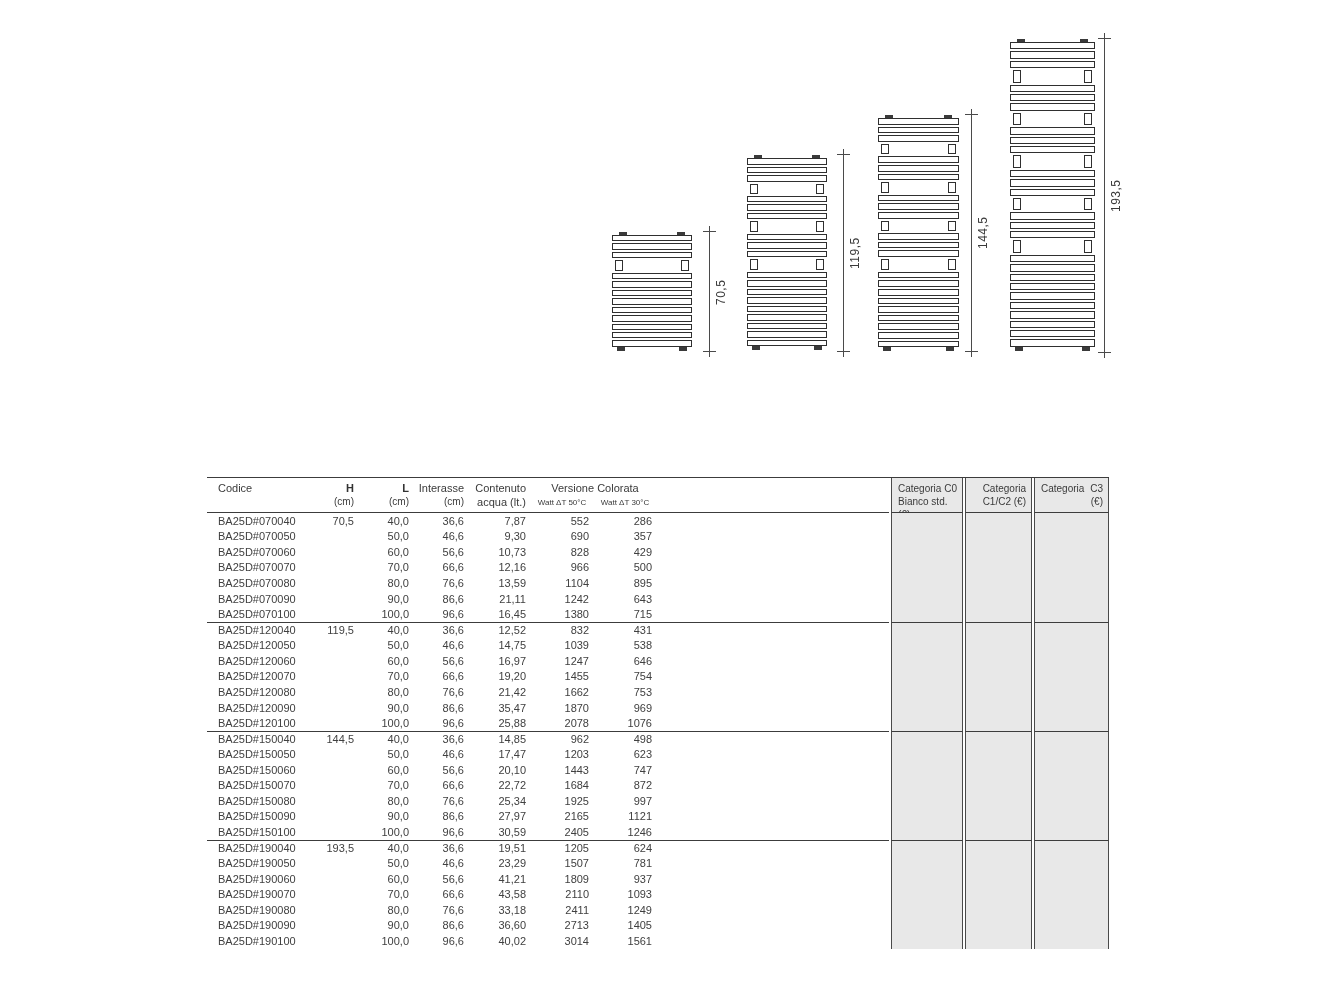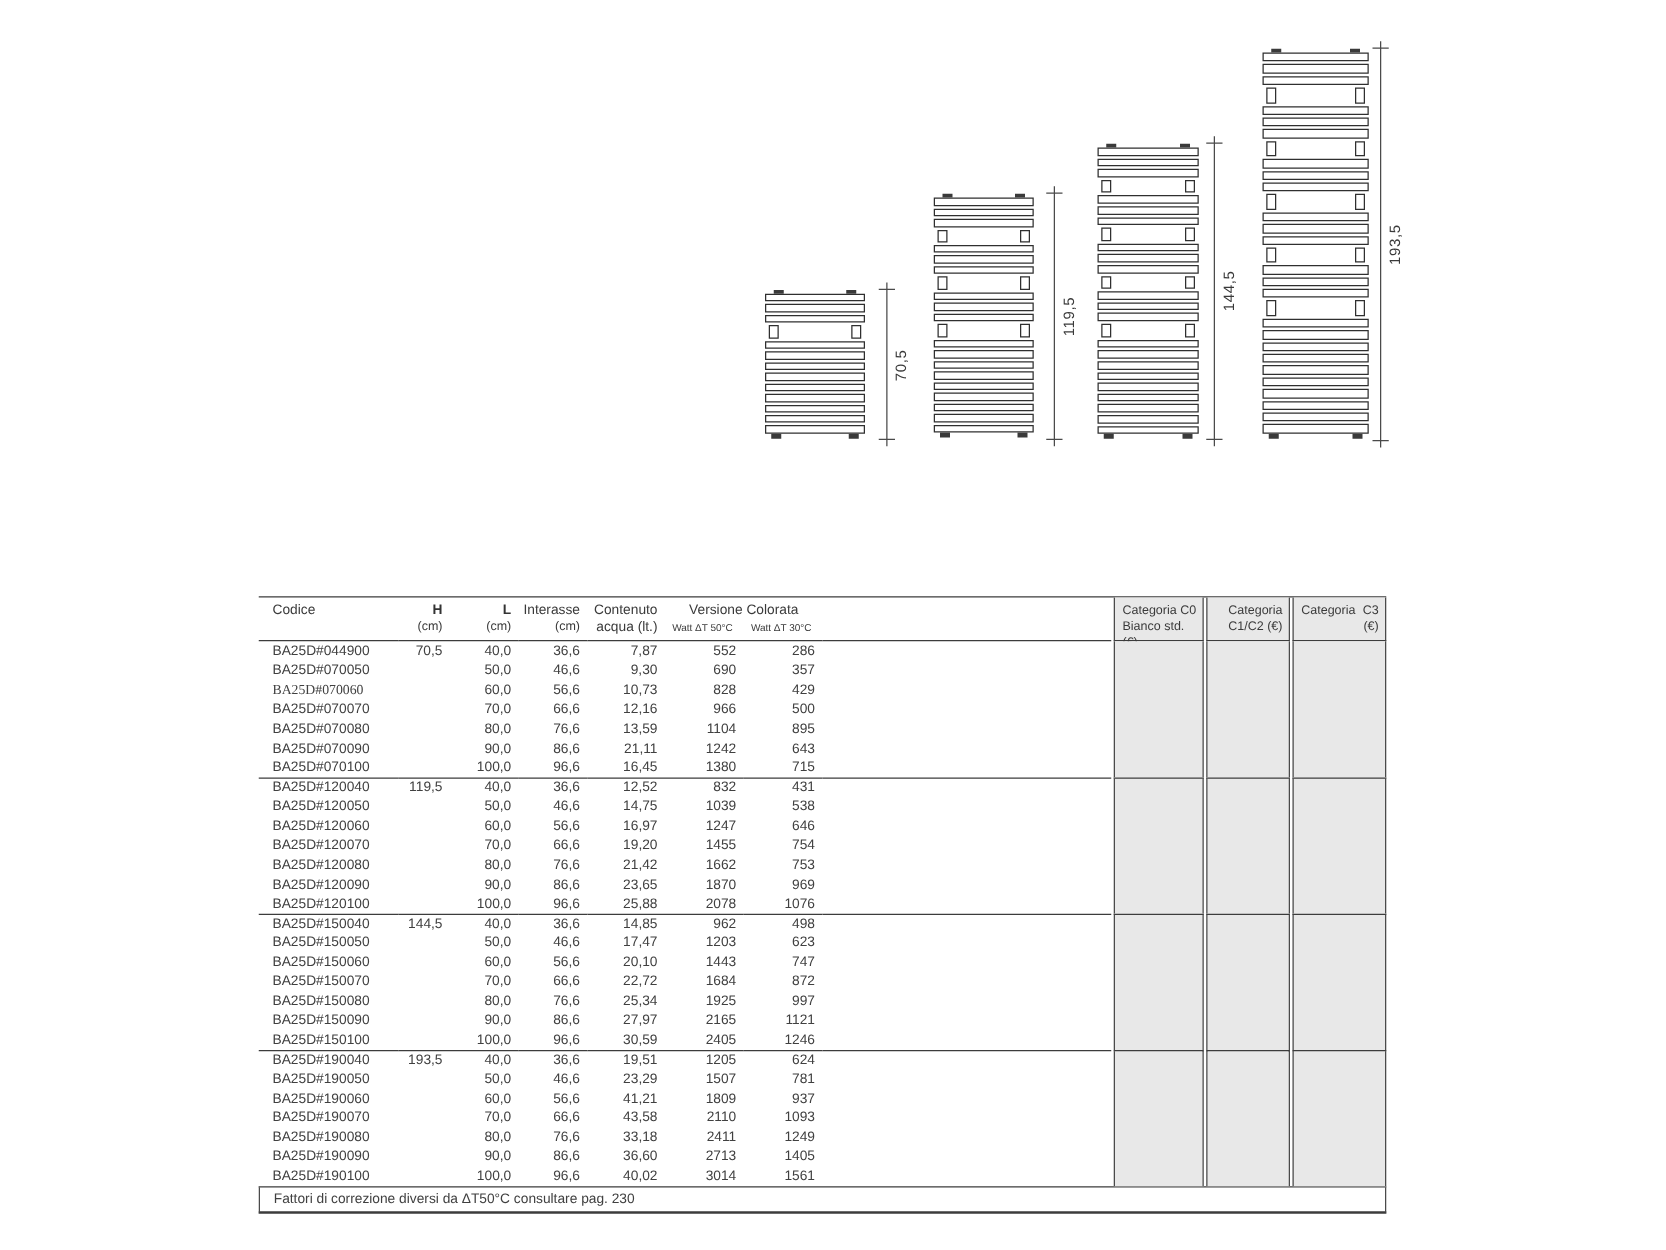--- a/index.html
+++ b/index.html
@@ -263,38 +263,37 @@
       <div class="l2">C1/C2  (€)</div>
     </div>
     <div class="hcell cat-h r2" style="grid-column:11">
       <div class="l1">
         <span>Categoria</span>
         <span>C3</span>
       </div>
       <div class="l2">(€)</div>
     </div>
 
-    <div class="footer-cell">Fattori di correzione diversi da ΔT50°C consultare pag. 230</div>
-  <div class="cell left" style="grid-area: 2 / 1;">BA25D#044900</div>
+  <div class="cell left" style="grid-area: 2 / 1;">BA25D#070040</div>
       <div class="cell num" style="grid-area: 2 / 2;">70,5</div>
       <div class="cell num" style="grid-area: 2 / 3;">40,0</div>
       <div class="cell num" style="grid-area: 2 / 4;">36,6</div>
       <div class="cell num" style="grid-area: 2 / 5;">7,87</div>
       <div class="cell num" style="grid-area: 2 / 6;">552</div>
       <div class="cell num" style="grid-area: 2 / 7;">286</div>
       <div class="cell num" style="grid-area: 2 / 8;"></div>
       <div class="cell left" style="grid-area: 3 / 1;">BA25D#070050</div>
       <div class="cell num" style="grid-area: 3 / 2;"></div>
       <div class="cell num" style="grid-area: 3 / 3;">50,0</div>
       <div class="cell num" style="grid-area: 3 / 4;">46,6</div>
       <div class="cell num" style="grid-area: 3 / 5;">9,30</div>
       <div class="cell num" style="grid-area: 3 / 6;">690</div>
       <div class="cell num" style="grid-area: 3 / 7;">357</div>
       <div class="cell num" style="grid-area: 3 / 8;"></div>
-      <div class="cell left" style="grid-area: 4 / 1; font-family: Liberation Serif, serif;">BA25D#070060</div>
+      <div class="cell left" style="grid-area: 4 / 1;">BA25D#070060</div>
       <div class="cell num" style="grid-area: 4 / 2;"></div>
       <div class="cell num" style="grid-area: 4 / 3;">60,0</div>
       <div class="cell num" style="grid-area: 4 / 4;">56,6</div>
       <div class="cell num" style="grid-area: 4 / 5;">10,73</div>
       <div class="cell num" style="grid-area: 4 / 6;">828</div>
       <div class="cell num" style="grid-area: 4 / 7;">429</div>
       <div class="cell num" style="grid-area: 4 / 8;"></div>
       <div class="cell left" style="grid-area: 5 / 1;">BA25D#070070</div>
       <div class="cell num" style="grid-area: 5 / 2;"></div>
       <div class="cell num" style="grid-area: 5 / 3;">70,0</div>
@@ -367,21 +366,21 @@
       <div class="cell num" style="grid-area: 13 / 3;">80,0</div>
       <div class="cell num" style="grid-area: 13 / 4;">76,6</div>
       <div class="cell num" style="grid-area: 13 / 5;">21,42</div>
       <div class="cell num" style="grid-area: 13 / 6;">1662</div>
       <div class="cell num" style="grid-area: 13 / 7;">753</div>
       <div class="cell num" style="grid-area: 13 / 8;"></div>
       <div class="cell left" style="grid-area: 14 / 1;">BA25D#120090</div>
       <div class="cell num" style="grid-area: 14 / 2;"></div>
       <div class="cell num" style="grid-area: 14 / 3;">90,0</div>
       <div class="cell num" style="grid-area: 14 / 4;">86,6</div>
-      <div class="cell num" style="grid-area: 14 / 5;">23,65</div>
+      <div class="cell num" style="grid-area: 14 / 5;">35,47</div>
       <div class="cell num" style="grid-area: 14 / 6;">1870</div>
       <div class="cell num" style="grid-area: 14 / 7;">969</div>
       <div class="cell num" style="grid-area: 14 / 8;"></div>
       <div class="cell left" style="grid-area: 15 / 1;">BA25D#120100</div>
       <div class="cell num" style="grid-area: 15 / 2;"></div>
       <div class="cell num" style="grid-area: 15 / 3;">100,0</div>
       <div class="cell num" style="grid-area: 15 / 4;">96,6</div>
       <div class="cell num" style="grid-area: 15 / 5;">25,88</div>
       <div class="cell num" style="grid-area: 15 / 6;">2078</div>
       <div class="cell num" style="grid-area: 15 / 7;">1076</div>

